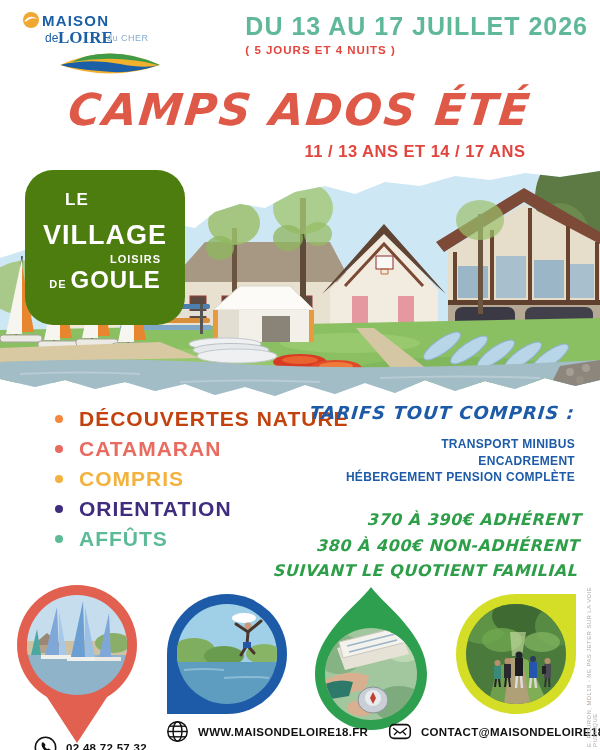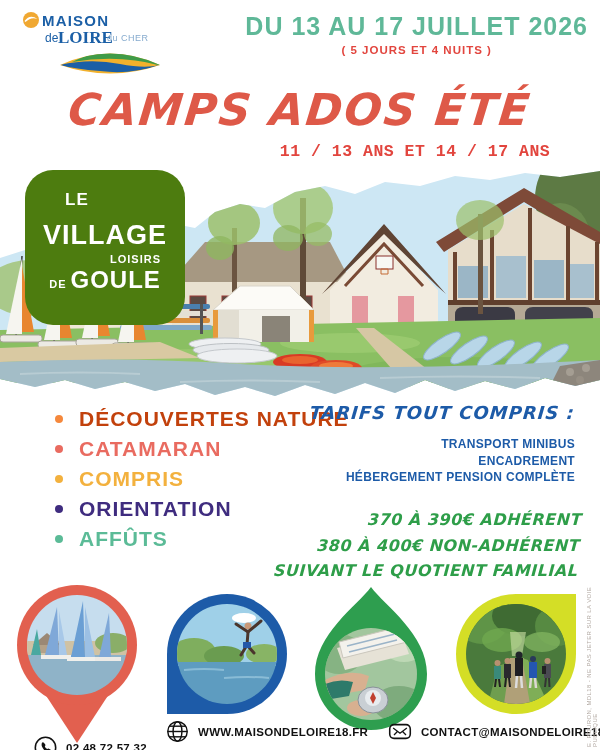--- a/index.html
+++ b/index.html
@@ -1,30 +1,30 @@
 <!DOCTYPE html>
 <html><head>
 <meta charset="utf-8">
 <style>
   html,body{margin:0;padding:0;background:#fff;}
   .poster{position:relative;width:600px;height:750px;background:#fff;overflow:hidden;
           font-family:"Liberation Sans",sans-serif;}
 
   
   .logo{position:absolute;left:22px;top:8px;width:160px;height:70px;}
-  .date-block{position:absolute;top:12px;right:12px;text-align:center;}
+  .date-block{position:absolute;top:12px;right:12px;text-align:left;}
   .date-line{font-size:25px;font-weight:bold;letter-spacing:1px;}
   .duration-line{font-size:11.5px;font-weight:bold;letter-spacing:1px;margin-top:3px;}
 
   
   .title{position:absolute;top:84px;left:0;width:600px;text-align:center;
          font-family:"DejaVu Sans",sans-serif;font-weight:bold;font-style:italic;
          font-size:44px;letter-spacing:2px;transform:skewX(-6deg);}
   .subtitle{position:absolute;top:142px;left:230px;width:370px;text-align:center;
-            font-size:16.5px;font-weight:bold;letter-spacing:.5px;font-family:Liberation Mono, monospace;}
+            font-size:16.5px;font-weight:bold;letter-spacing:.5px;}
 
   
   .hero{position:absolute;left:0;top:168px;width:600px;height:232px;}
 
   
   .badge{position:absolute;left:25px;top:170px;width:160px;height:155px;border-radius:28px;
          color:#fff;box-sizing:border-box;padding-top:20px;z-index:5;}
   .badge-le{font-size:17px;font-weight:bold;margin-left:40px;letter-spacing:1px;}
   .badge-village{font-size:27px;font-weight:bold;text-align:center;letter-spacing:1px;margin-top:10px;}
   .badge-loisirs{font-size:11px;font-weight:bold;text-align:right;margin-right:24px;margin-top:2px;letter-spacing:1px;}

